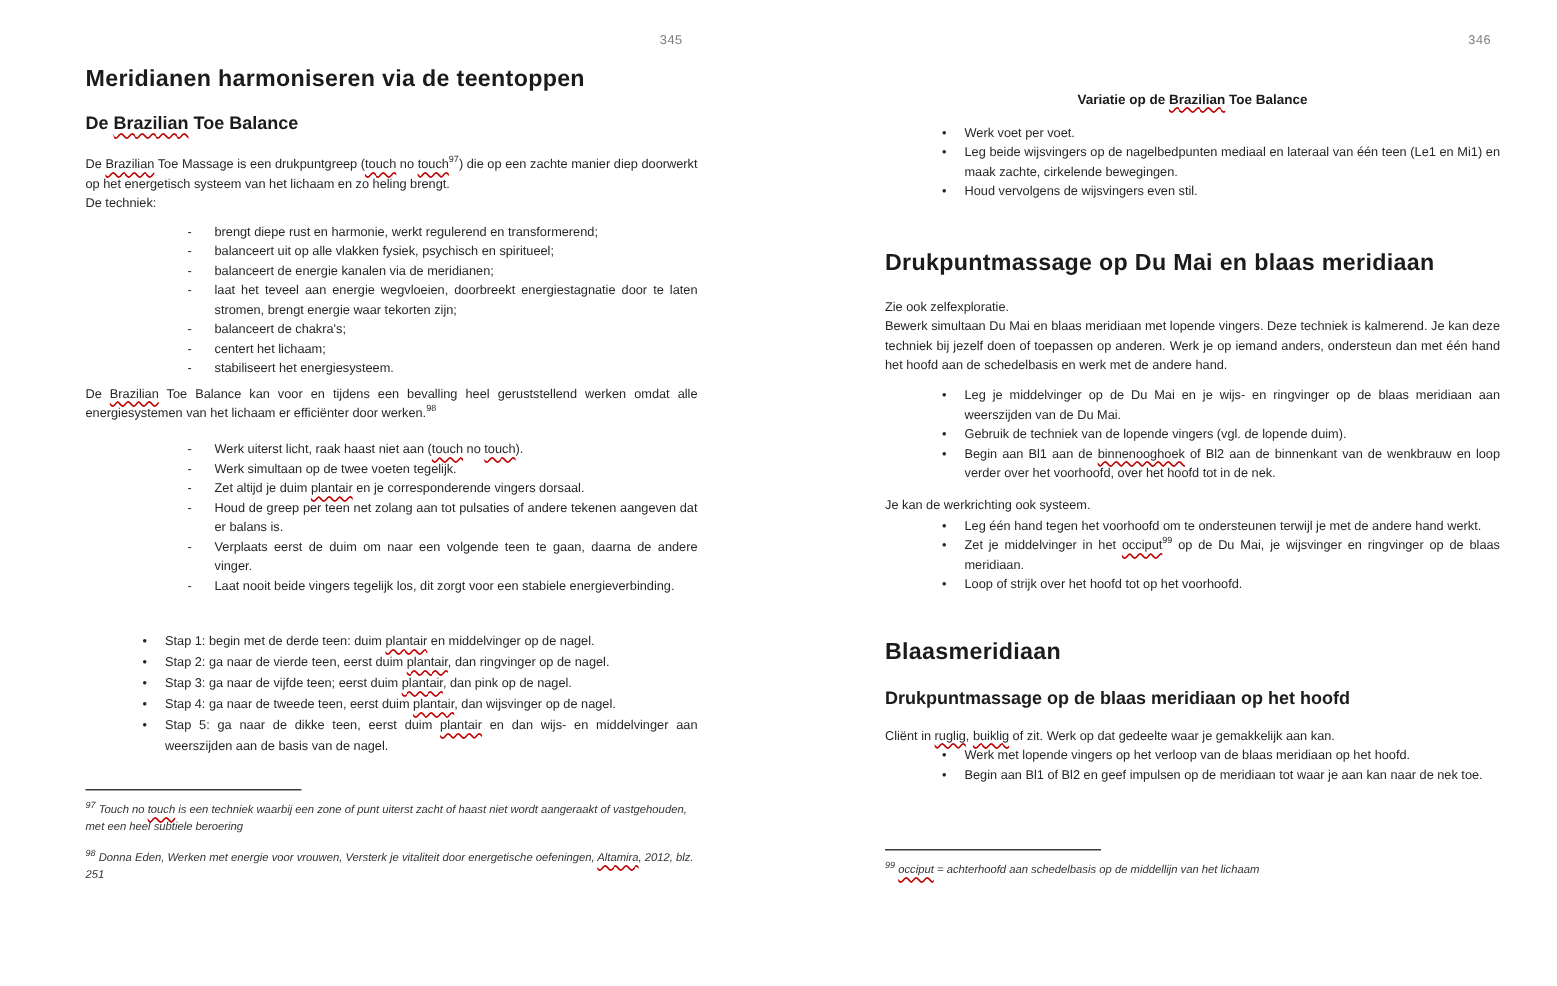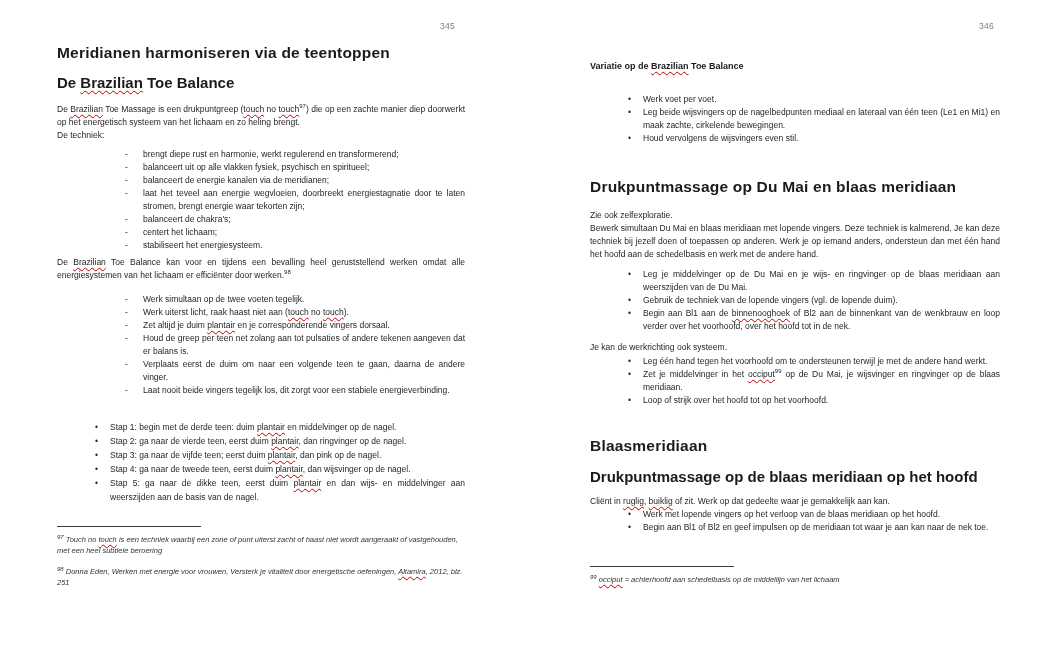--- a/index.html
+++ b/index.html
@@ -14,21 +14,21 @@
   .page-right{left:590px;width:410px;}
   .pageno{
     position:absolute;top:21px;font-size:8.5px;color:#7d7d7d;letter-spacing:.3px;
   }
   .page-left .pageno{right:10px;}
   .page-right .pageno{right:6px;}
   .h1{
     font-size:15.5px;line-height:18px;font-weight:bold;color:#1b1b1b;
     letter-spacing:.2px;margin:0;
   }
-  .h2{font-size:15px;line-height:13px;font-weight:bold;color:#1b1b1b;margin:0;}
+  .h2{font-size:12px;line-height:13px;font-weight:bold;color:#1b1b1b;margin:0;}
   .h3{font-size:9px;line-height:12px;font-weight:bold;color:#1b1b1b;margin:0;}
   .p{font-size:8.5px;line-height:13px;text-align:justify;margin:0;}
   ul{list-style:none;margin:0;padding:0;}
   li{
     font-size:8.5px;line-height:13px;text-align:justify;
     position:relative;margin:0;
   }
   .dash-list li{padding-left:86px;}
   .dash-list li::before{content:"-";position:absolute;left:68px;top:0;}
   .bullet-list li{padding-left:53px;}
@@ -67,22 +67,22 @@
     <li>balanceert de energie kanalen via de meridianen;</li>
     <li>laat het teveel aan energie wegvloeien, doorbreekt energiestagnatie door te laten stromen, brengt energie waar tekorten zijn;</li>
     <li>balanceert de chakra's;</li>
     <li>centert het lichaam;</li>
     <li>stabiliseert het energiesysteem.</li>
   </ul>
 
   <p class="p" style="margin-top:4px;">De <span class="sq">Brazilian</span> Toe Balance kan voor en tijdens een bevalling heel geruststellend werken omdat alle energiesystemen van het lichaam er efficiënter door werken.<span class="sup">98</span></p>
 
   <ul class="dash-list" style="margin-top:11px;">
+    <li>Werk uiterst licht, raak haast niet aan (<span class="sq">touch</span> no <span class="sq">touch</span>).</li>
     <li>Werk simultaan op de twee voeten tegelijk.</li>
-    <li>Werk uiterst licht, raak haast niet aan (<span class="sq">touch</span> no <span class="sq">touch</span>).</li>
     <li>Zet altijd je duim <span class="sq">plantair</span> en je corresponderende vingers dorsaal.</li>
     <li>Houd de greep per teen net zolang aan tot pulsaties of andere tekenen aangeven dat er balans is.</li>
     <li>Verplaats eerst de duim om naar een volgende teen te gaan, daarna de andere vinger.</li>
     <li>Laat nooit beide vingers tegelijk los, dit zorgt voor een stabiele energieverbinding.</li>
   </ul>
 
   <ul class="bullet-list steps" style="margin-top:23px;">
     <li>Stap 1: begin met de derde teen: duim <span class="sq">plantair</span> en middelvinger op de nagel.</li>
     <li>Stap 2: ga naar de vierde teen, eerst duim <span class="sq">plantair</span>, dan ringvinger op de nagel.</li>
     <li>Stap 3: ga naar de vijfde teen; eerst duim <span class="sq">plantair</span>, dan pink op de nagel.</li>
@@ -93,23 +93,23 @@
   <div class="fnblock" style="top:526px;">
     <div class="fnrule"></div>
     <div class="fn"><span class="sup">97</span> Touch no <span class="sq">touch</span> is een techniek waarbij een zone of punt uiterst zacht of haast niet wordt aangeraakt of vastgehouden, met een heel subtiele beroering</div>
     <div class="fn" style="margin-top:10px;"><span class="sup">98</span> Donna Eden, Werken met energie voor vrouwen, Versterk je vitaliteit door energetische oefeningen, <span class="sq">Altamira</span>, 2012, blz. 251</div>
   </div>
 </div>
 
 <div class="page page-right">
   <div class="pageno">346</div>
 
-  <h3 class="h3" style="margin-top:60px;">Variatie op de <span class="sq">Brazilian</span> Toe Balance</h3>
+  <h3 class="h3" style="margin-top:60px;text-align:center;">Variatie op de <span class="sq">Brazilian</span> Toe Balance</h3>
 
-  <ul class="bullet-list" style="margin-top:21px;">
+  <ul class="bullet-list" style="margin-top:10px;">
     <li>Werk voet per voet.</li>
     <li>Leg beide wijsvingers op de nagelbedpunten mediaal en lateraal van één teen (Le1 en Mi1) en maak zachte, cirkelende bewegingen.</li>
     <li>Houd vervolgens de wijsvingers even stil.</li>
   </ul>
 
   <h1 class="h1" style="margin-top:33px;">Drukpuntmassage op Du Mai en blaas meridiaan</h1>
 
   <p class="p" style="margin-top:13px;">Zie ook zelfexploratie.</p>
   <p class="p">Bewerk simultaan Du Mai en blaas meridiaan met lopende vingers.  Deze techniek is kalmerend. Je kan deze techniek bij jezelf doen of toepassen op anderen.  Werk je op iemand anders, ondersteun dan met één hand het hoofd aan de schedelbasis en werk met de andere hand.</p>
 

